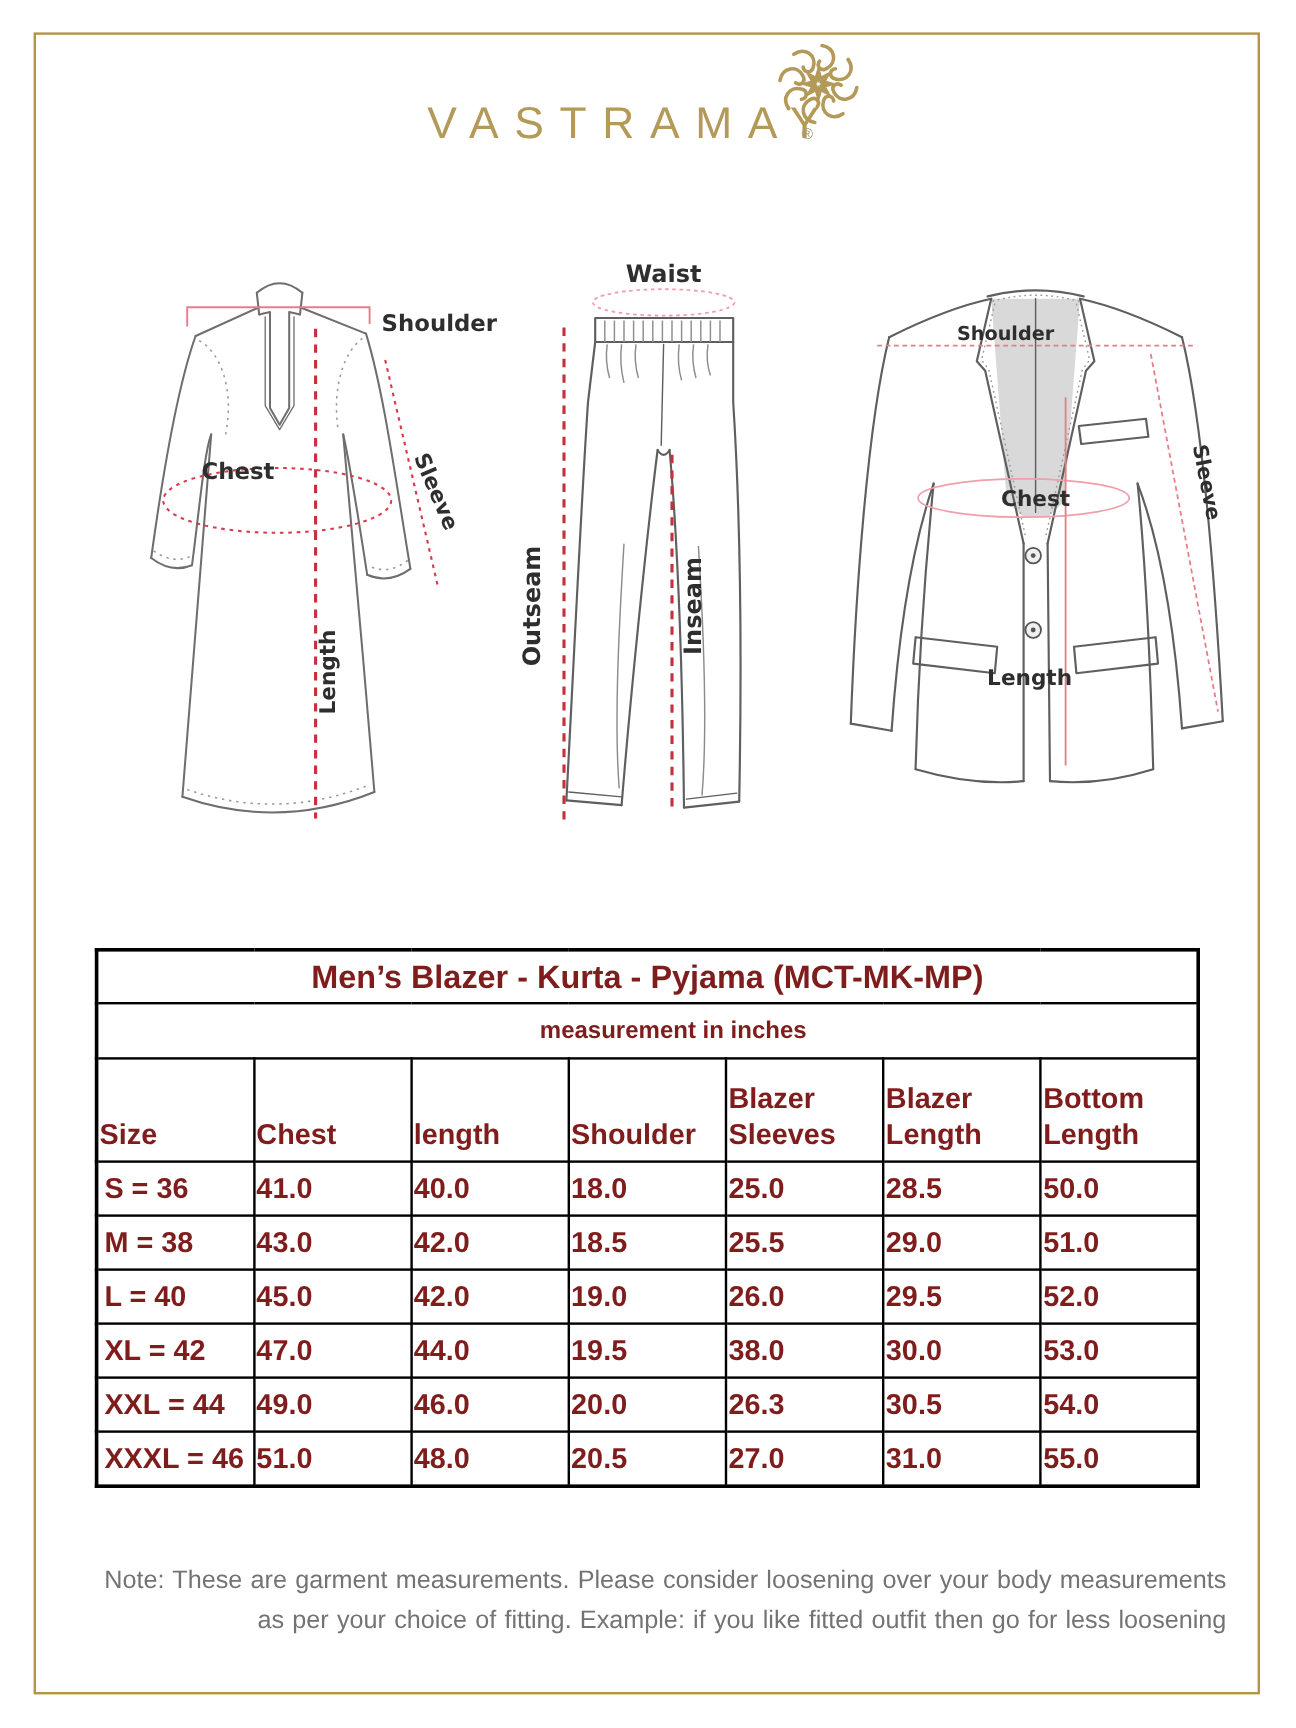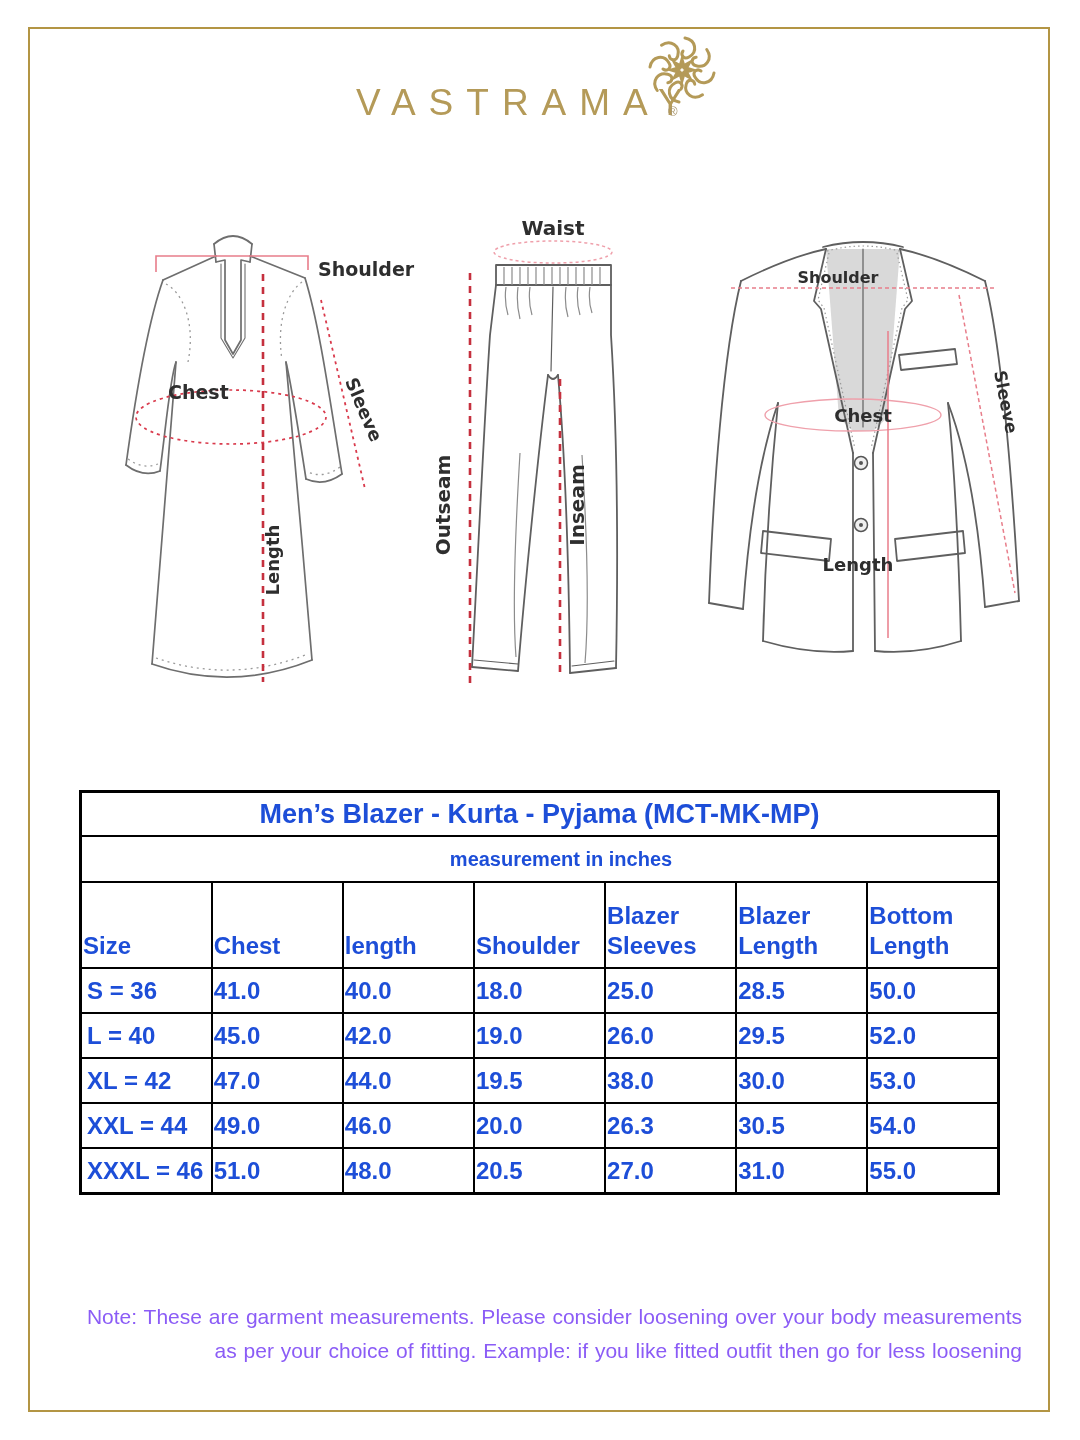--- a/index.html
+++ b/index.html
@@ -18,32 +18,32 @@
   .diagram{position:absolute;}
   .d-kurta{left:118px;top:212px;}
   .d-pyjama{left:420px;top:205px;}
   .d-blazer{left:703px;top:213px;}
   svg text.dlabel{font-family:"DejaVu Sans",sans-serif;font-weight:700;fill:#2e2e2e;}
 
   
   .size-table{position:absolute;left:79px;top:790px;width:921px;border-collapse:collapse;
         table-layout:fixed;}
   .size-table td,.size-table th{border:2px solid #000;font-family:"Liberation Sans",sans-serif;
-        color:#1d4ed8;overflow:hidden;}
+        color:#7f1d1d;overflow:hidden;}
   .size-table{border:3px solid #000;}
   .t-title td{height:40px;font-size:27px;font-weight:700;text-align:center;}
   .t-sub td{height:42px;font-size:20px;font-weight:700;text-align:center;padding-left:44px;}
   .t-head th{height:77px;font-size:24px;font-weight:700;text-align:left;
         vertical-align:bottom;padding-bottom:6px;line-height:1.25;}
   .t-row td{height:41px;font-size:24px;font-weight:700;text-align:left;}
   .t-row td.size-cell{text-align:left;padding-left:5px;margin-top:24px;}
 
   
   .note{position:absolute;left:40px;top:1300px;width:982px;text-align:right;
-        font-size:21px;line-height:34px;color:#8b5cf6;word-spacing:1px;white-space:nowrap;}
+        font-size:21px;line-height:34px;color:#737373;word-spacing:1px;white-space:nowrap;}
 </style>
 </head>
 <body>
 
 <div class="page">
   <div class="page-border"></div>
 
   <div>
     <span class="logo-text">VASTRAMAY</span>
     <span class="logo-reg">®</span>
@@ -232,20 +232,29 @@
       <tr class="t-row">
         <td class="size-cell">S = 36</td>
         <td>41.0</td>
         <td>40.0</td>
         <td>18.0</td>
         <td>25.0</td>
         <td>28.5</td>
         <td>50.0</td>
       </tr>
       <tr class="t-row">
+        <td class="size-cell">M = 38</td>
+        <td>43.0</td>
+        <td>42.0</td>
+        <td>18.5</td>
+        <td>25.5</td>
+        <td>29.0</td>
+        <td>51.0</td>
+      </tr>
+      <tr class="t-row">
         <td class="size-cell">L = 40</td>
         <td>45.0</td>
         <td>42.0</td>
         <td>19.0</td>
         <td>26.0</td>
         <td>29.5</td>
         <td>52.0</td>
       </tr>
       <tr class="t-row">
         <td class="size-cell">XL = 42</td>

